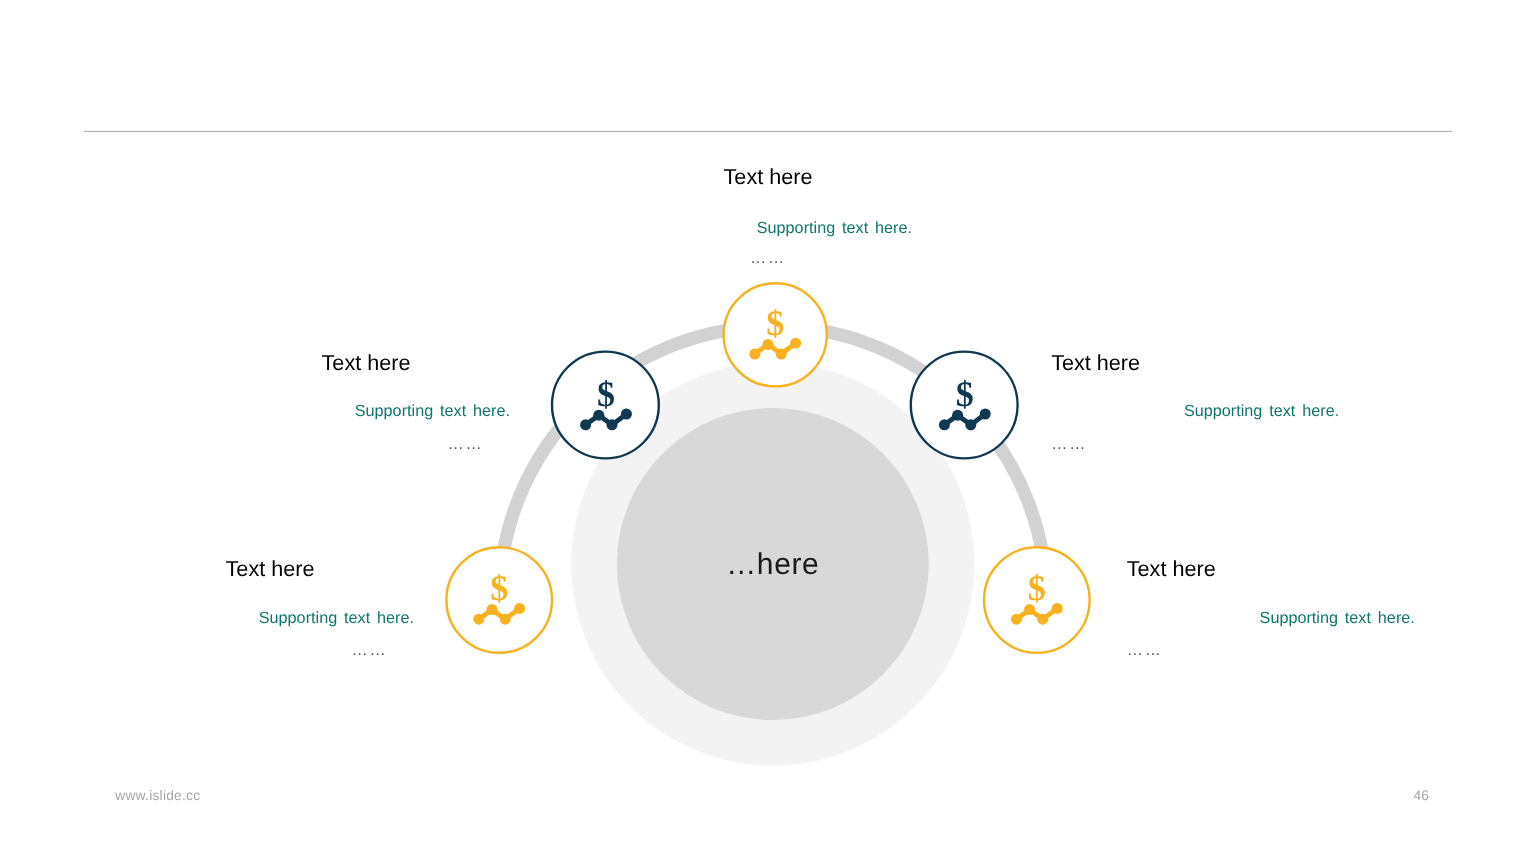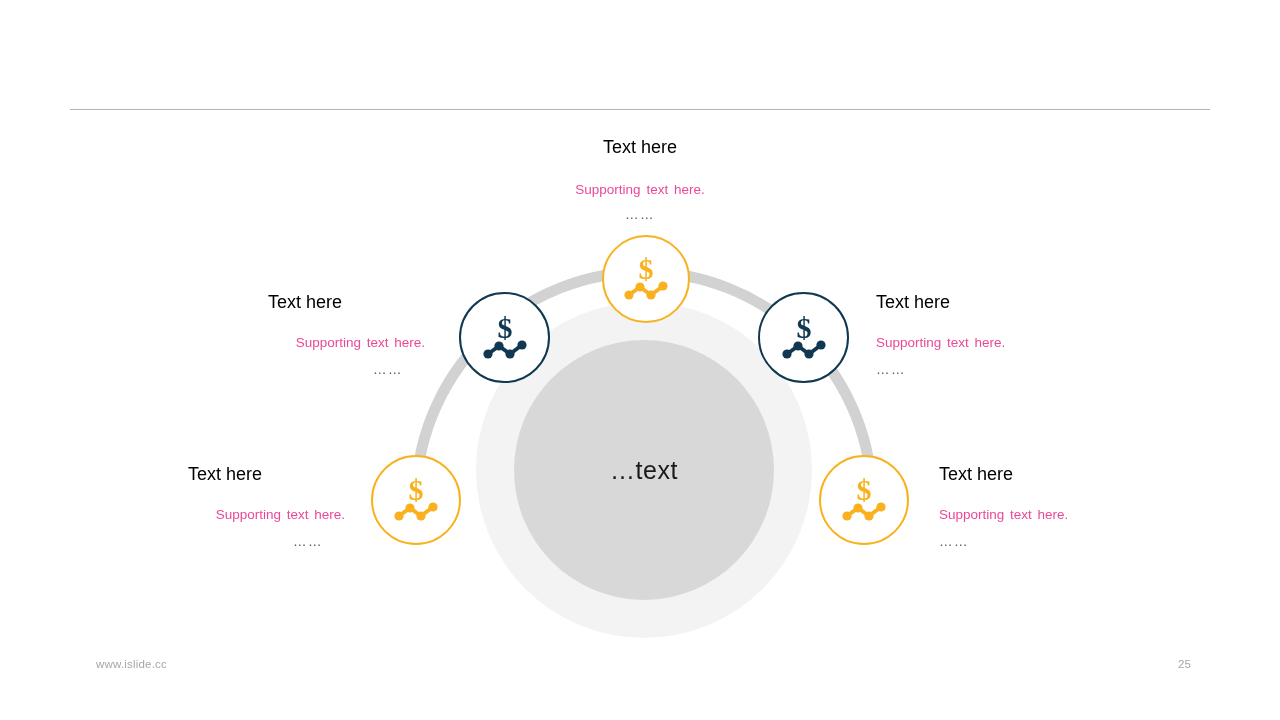--- a/index.html
+++ b/index.html
@@ -87,24 +87,25 @@
   }
   .label .title {
     font-size: 18px;
     font-weight: normal;
     color: #000000;
     margin: 0 0 22px 0;
     line-height: 1.1;
   }
   .label .support {
     font-size: 13.5px;
-    color: #ec4899;
+    color: #0f766e;
     margin: 0;
     line-height: 1.2;
     word-spacing: 2px;
+    text-align: right;
   }
   .label .dots {
     font-size: 13.5px;
     color: #555555;
     margin: 12px 0 0 0;
     letter-spacing: 1.5px;
     line-height: 1;
   }
 
   .label.align-left  { text-align: left; }
@@ -154,21 +155,21 @@
     <svg width="1280" height="720" viewBox="0 0 1280 720" xmlns="http://www.w3.org/2000/svg">
 
       <path d="M 416 500 A 228 228 0 1 1 872 500" fill="none" stroke="#d2d2d2" stroke-width="11"></path>
 
       <circle cx="644" cy="470" r="168" fill="#f3f3f3"></circle>
 
       <circle cx="644" cy="470" r="130" fill="#d8d8d8"></circle>
     </svg>
   </div>
 
-  <div class="center-label">…text</div>
+  <div class="center-label">…here</div>
 
   <div class="node amber node-top">
     <span>
       <svg width="54" height="50" viewBox="0 0 54 50" xmlns="http://www.w3.org/2000/svg">
         <text x="27" y="25" text-anchor="middle" font-family="Liberation Serif, serif" font-size="30" font-weight="bold" fill="#f9b11f">$</text>
         <polyline points="10,41 21,33 32,41 44,32" fill="none" stroke="#f9b11f" stroke-width="4" stroke-linecap="round" stroke-linejoin="round"></polyline>
         <circle cx="10" cy="41" r="4.6" fill="#f9b11f"></circle>
         <circle cx="21" cy="33" r="4.6" fill="#f9b11f"></circle>
         <circle cx="32" cy="41" r="4.6" fill="#f9b11f"></circle>
         <circle cx="44" cy="32" r="4.6" fill="#f9b11f"></circle>
@@ -252,15 +253,15 @@
     <p class="dots">……</p>
   </div>
 
   <div class="label align-left lab-lowright">
     <p class="title">Text here</p>
     <p class="support">Supporting text here.</p>
     <p class="dots">……</p>
   </div>
 
   <div class="footer-url">www.islide.cc</div>
-  <div class="footer-page">25</div>
+  <div class="footer-page">46</div>
 
 </div>
 
 </body></html>

